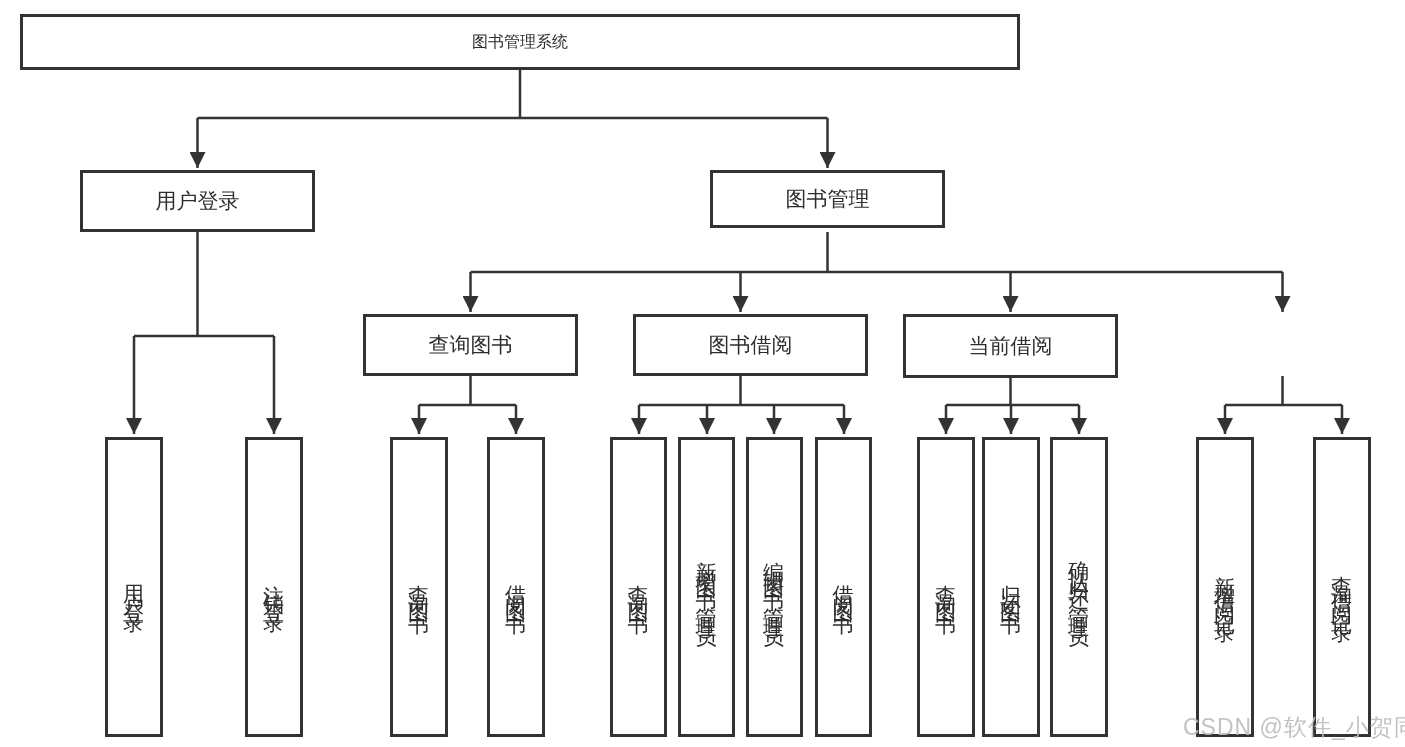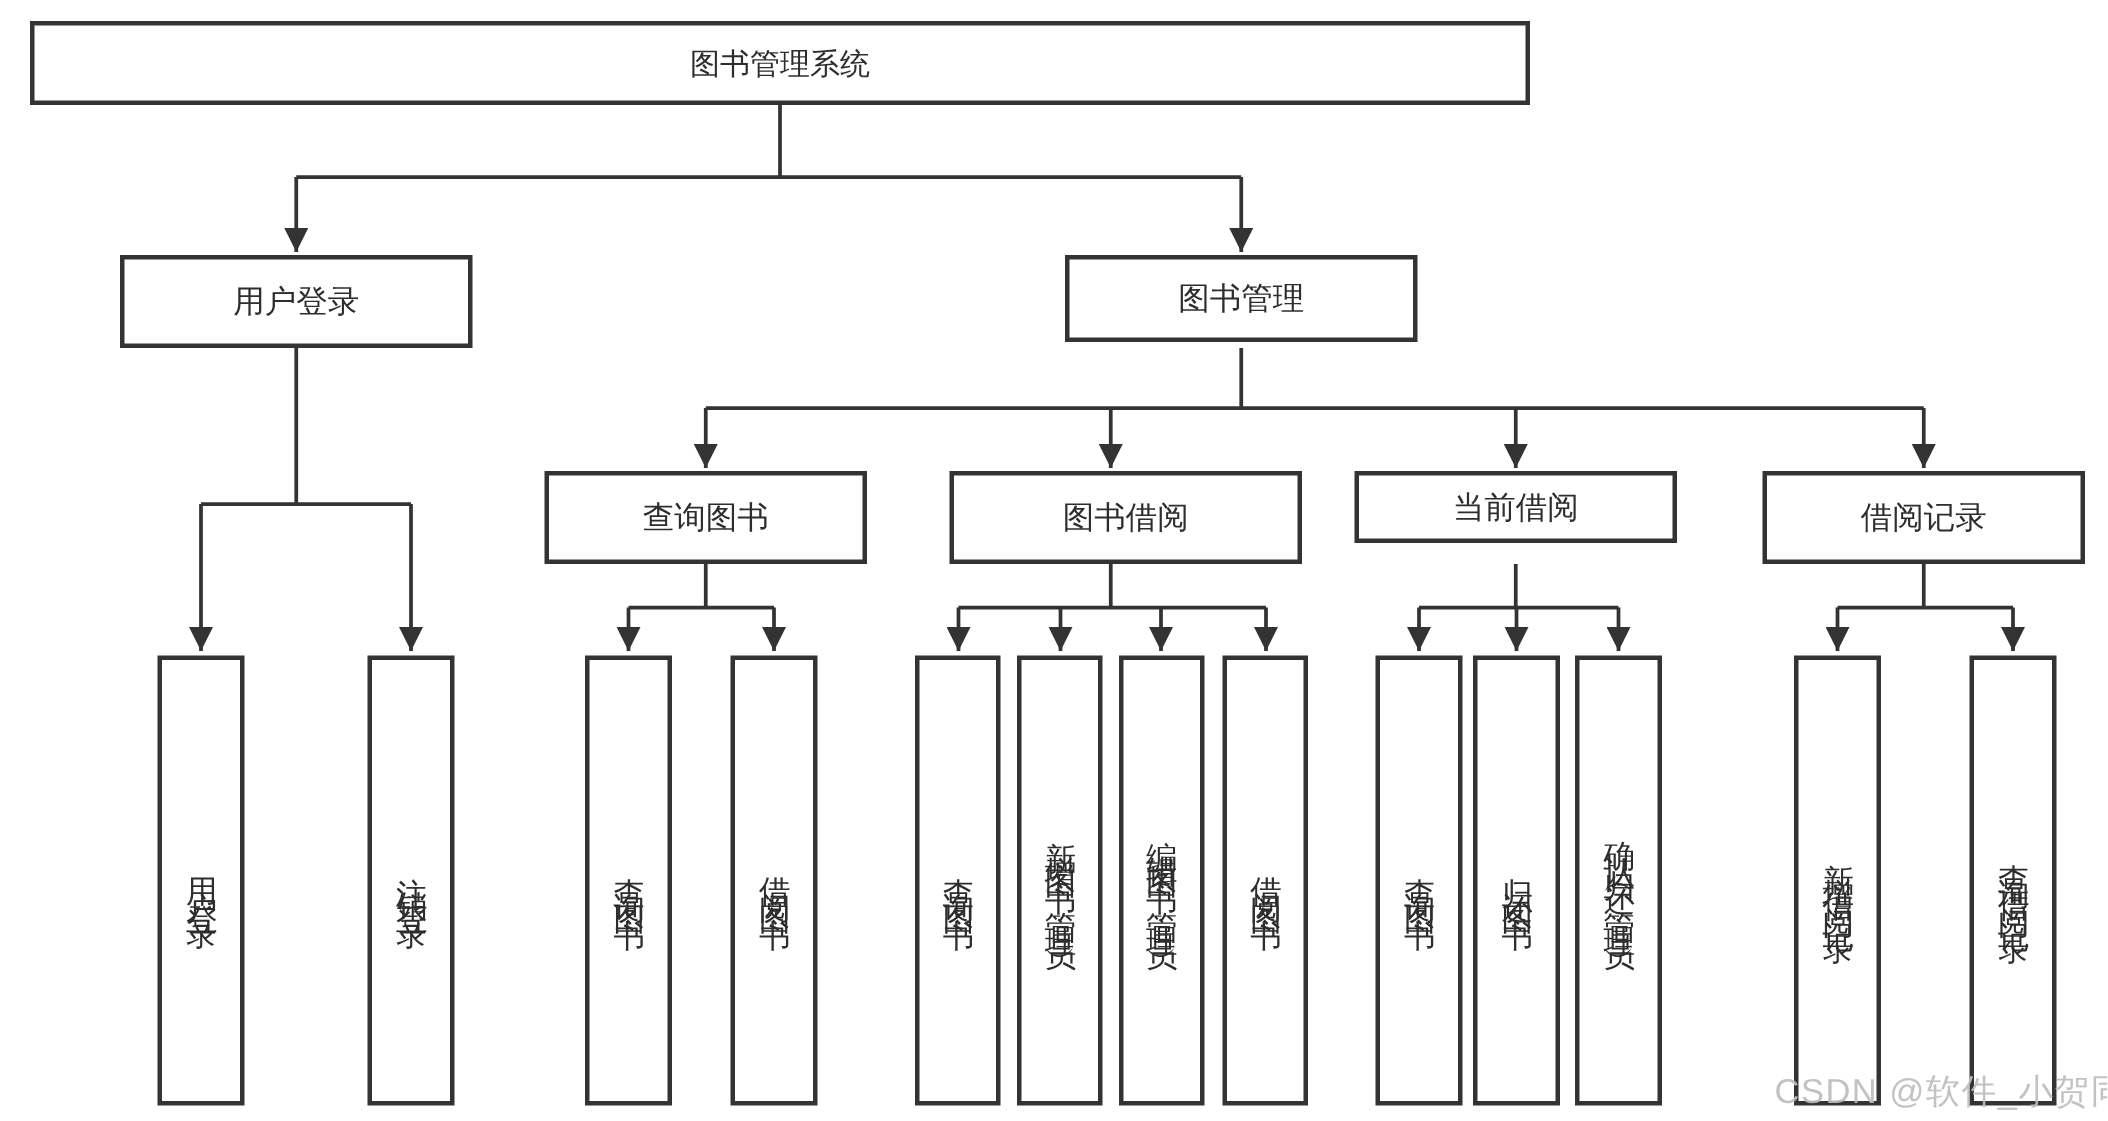--- a/index.html
+++ b/index.html
@@ -30,21 +30,21 @@
     background: #ffffff;
     color: #2d2d2d;
     display: flex;
     align-items: center;
     justify-content: center;
     text-align: center;
     z-index: 2;
     font-size: 21px;
   }
   .box.root {
-    font-size: 20px;
+    font-size: 16px;
   }
   .box.leaf {
     writing-mode: vertical-rl;
     text-orientation: mixed;
     letter-spacing: 0.45em;
     font-size: 21px;
     line-height: 1;
   }
   .watermark {
     position: absolute;
@@ -112,22 +112,21 @@
     </g>
   </svg>
 
   <div class="box root" style="left:20px; top:14px; width:1000px; height:56px">图书管理系统</div>
 
   <div class="box" style="left:80px; top:170px; width:235px; height:62px">用户登录</div>
   <div class="box" style="left:710px; top:170px; width:235px; height:58px">图书管理</div>
 
   <div class="box" style="left:363px; top:314px; width:215px; height:62px">查询图书</div>
   <div class="box" style="left:633px; top:314px; width:235px; height:62px">图书借阅</div>
-  <div class="box" style="left:903px; top:314px; width:215px; height:48px">当前借阅</div>
-  <div class="box" style="left:1175px; top:314px; width:215px; height:62px">借阅记录</div>
+  <div class="box" style="left:903px; top:314px; width:215px; height:64px">当前借阅</div>
 
   <div class="box leaf" style="left:105px; top:437px; width:58px; height:300px">用户登录</div>
   <div class="box leaf" style="left:245px; top:437px; width:58px; height:300px">注销登录</div>
 
   <div class="box leaf" style="left:390px; top:437px; width:58px; height:300px">查询图书</div>
   <div class="box leaf" style="left:487px; top:437px; width:58px; height:300px">借阅图书</div>
 
   <div class="box leaf" style="left:610px; top:437px; width:57px; height:300px">查询图书</div>
   <div class="box leaf" style="left:678px; top:437px; width:57px; height:300px">新增图书（管理员）</div>
   <div class="box leaf" style="left:745.5px; top:437px; width:57px; height:300px">编辑图书（管理员）</div>

